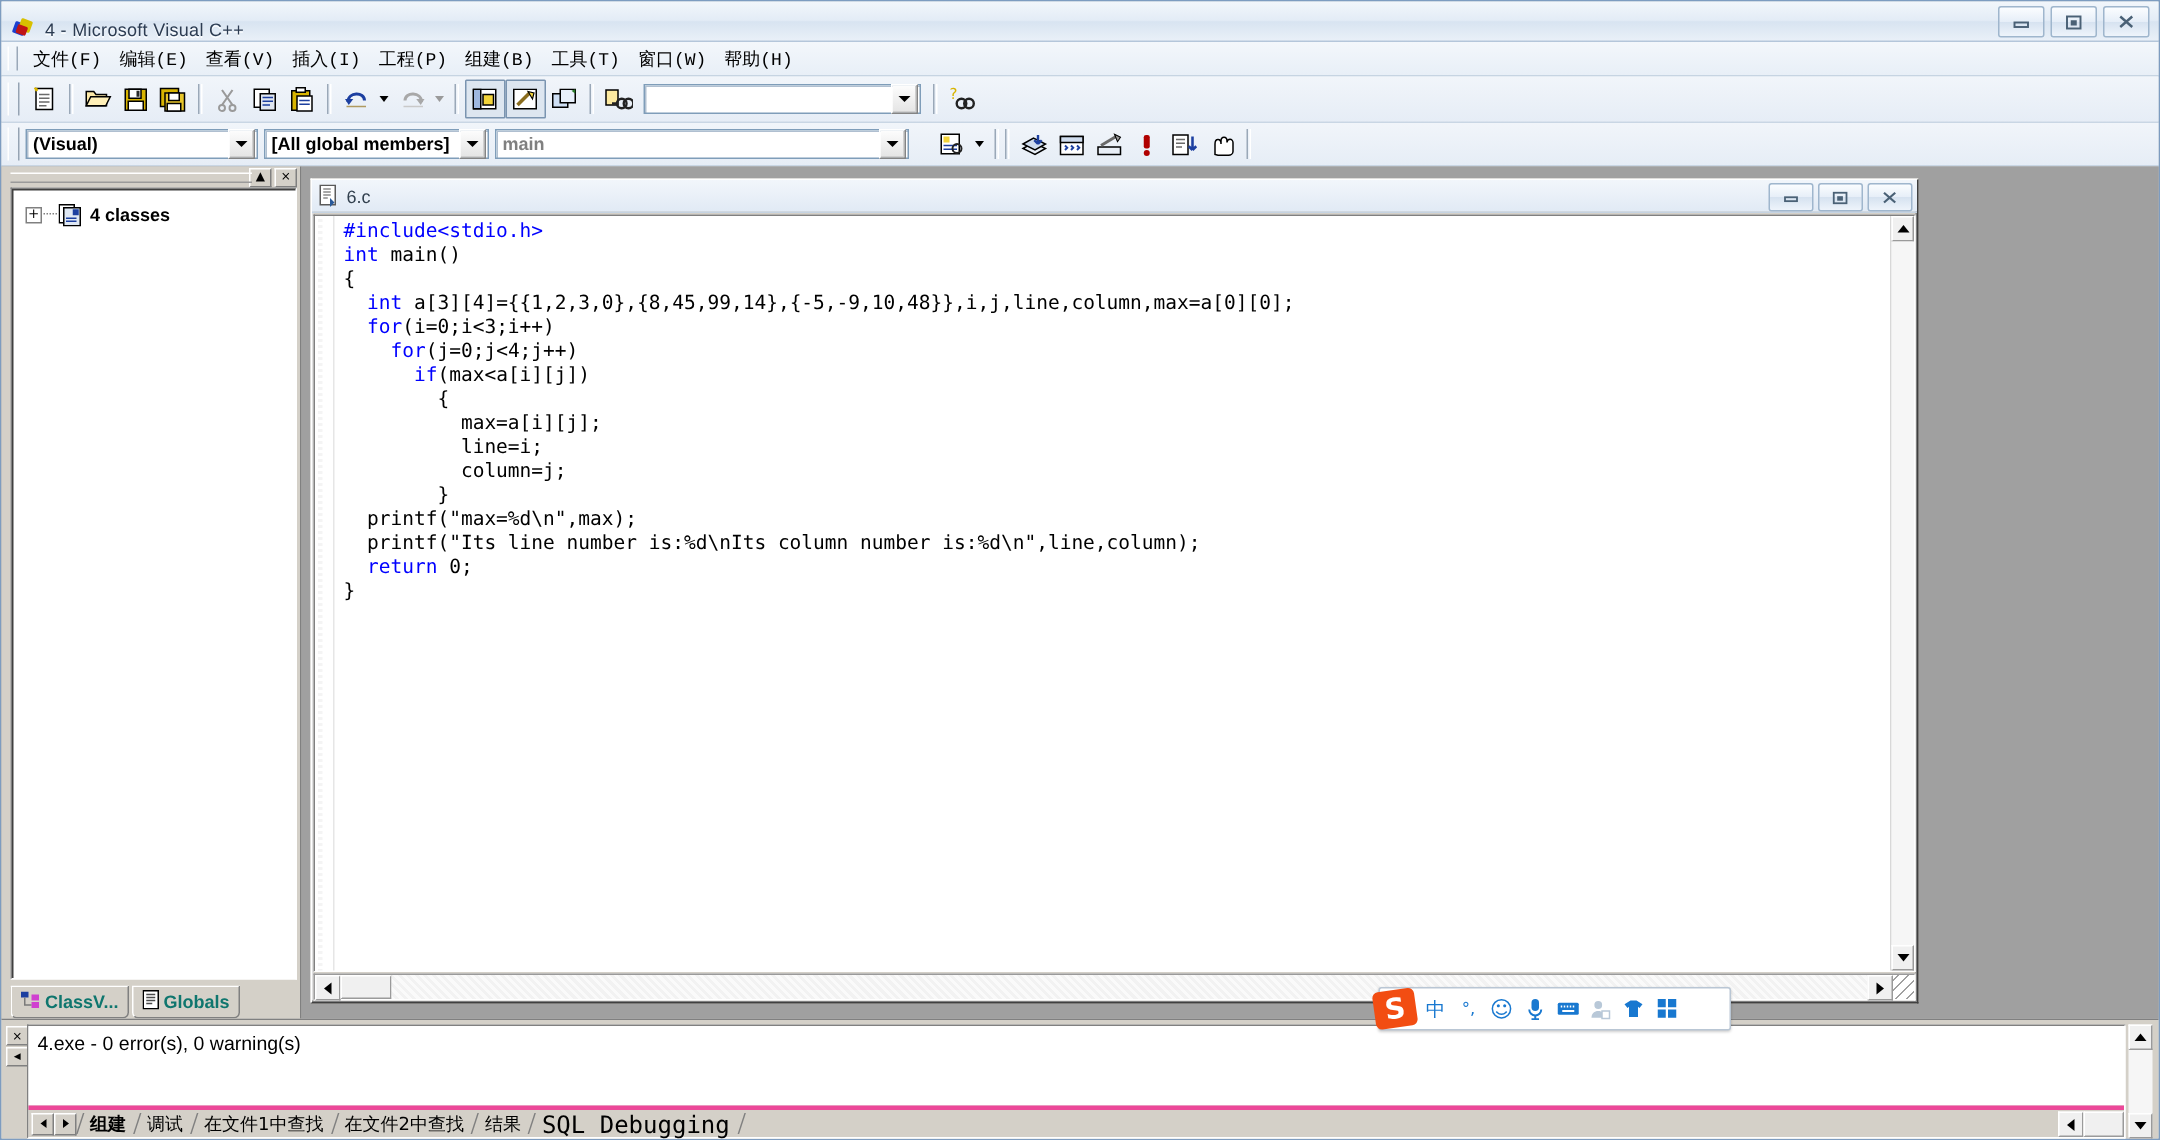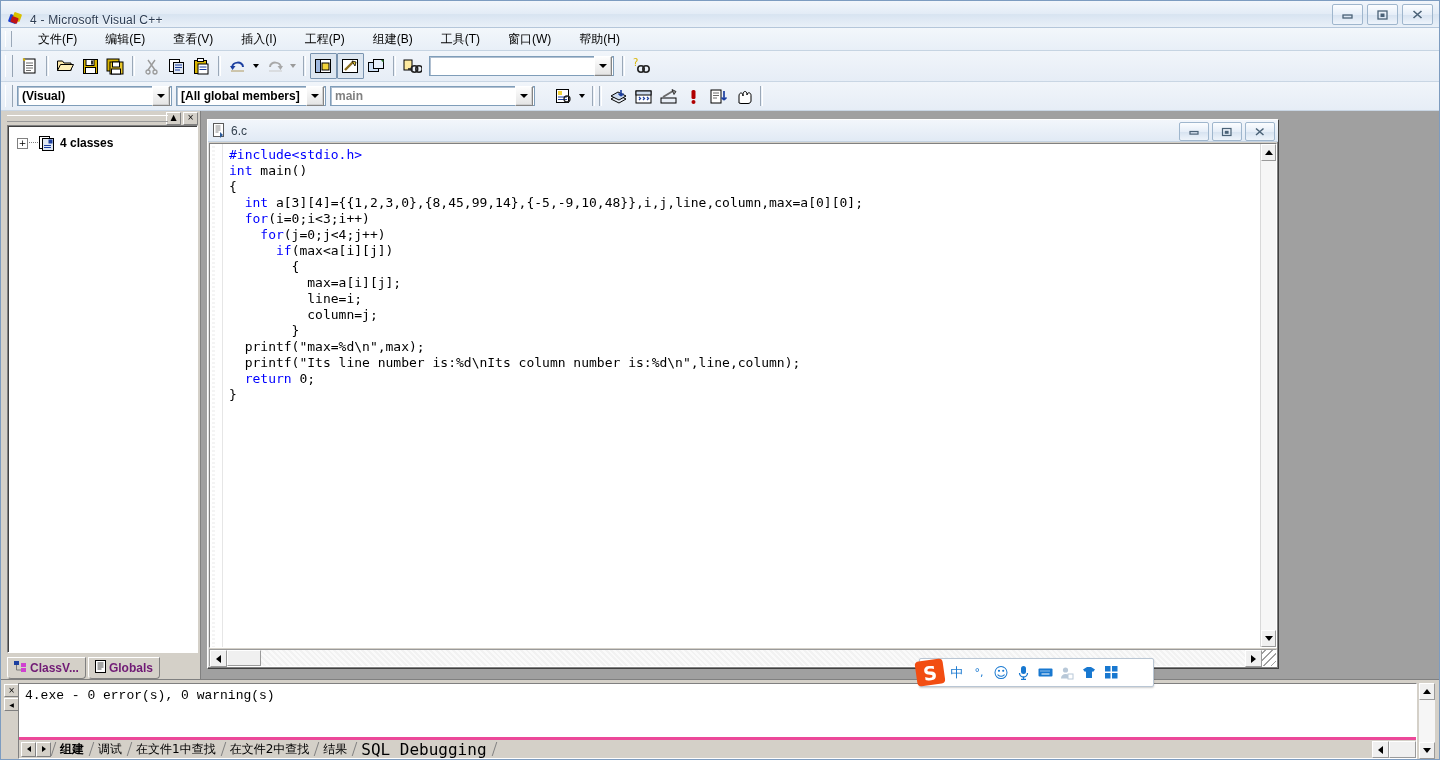--- a/index.html
+++ b/index.html
@@ -52,22 +52,21 @@
     display:flex;align-items:center;
     border-bottom:1px solid #c6d4e2;
     padding-left:4px;
   }
   .grip{
     width:5px;height:16px;margin-right:4px;flex:0 0 5px;
     border-left:1px solid #fff;border-right:1px solid #9aa8b8;
   }
   .menu-item{
     padding:2px 6px;font-size:12px;color:#000;white-space:nowrap;
-    font-family:Liberation Sans, sans-serif;
-    margin-left:16px;
+    font-family:Liberation Mono, monospace;
   }
 
   
   .tbrow{
     flex:0 0 30px;height:30px;display:flex;align-items:center;
     background:linear-gradient(180deg,#f1f5fa 0%,#e6edf6 100%);
     border-bottom:1px solid #c9d6e4;
     padding-left:3px;
   }
   .tbgrip{
@@ -155,21 +154,21 @@
   .treedots{width:9px;height:1px;border-top:1px dotted #808080;flex:0 0 9px;margin:0 1px;}
   .classicon{width:16px;height:15px;flex:0 0 16px;margin-right:5px;position:relative;}
   .treelabel{font-size:12px;font-weight:bold;color:#000;font-family:"Liberation Sans",sans-serif;}
   .tabstrip{
     flex:0 0 24px;height:24px;display:flex;align-items:flex-end;gap:2px;padding-top:2px;
   }
   .vtab{
     height:20px;display:flex;align-items:center;gap:3px;padding:0 6px;
     background:#d4d0c8;border:1px solid;border-color:#fff #808080 #808080 #fff;
     border-radius:0 0 4px 4px;font-size:12px;font-weight:bold;
-    font-family:"Liberation Sans",sans-serif;color:#701a75;
+    font-family:"Liberation Sans",sans-serif;color:#0f766e;
   }
 
   
   .mdi{flex:1 1 auto;position:relative;background:#a0a0a0;min-width:0;}
   .mdiwin{
     position:absolute;left:6px;top:8px;right:160px;bottom:10px;
     background:#d4d0c8;border:1px solid;
     border-color:#fff #404040 #404040 #fff;
     box-shadow:inset -1px -1px 0 #808080, inset 1px 1px 0 #dfdfdf;
     display:flex;flex-direction:column;
@@ -256,21 +255,21 @@
     flex:0 0 80px;height:80px;background:#d4d0c8;display:flex;
     border-top:1px solid #808080;padding:3px 4px 0 4px;box-sizing:border-box;
   }
   .outleft{width:13px;flex:0 0 13px;display:flex;flex-direction:column;align-items:center;gap:1px;padding-top:1px;}
   .outbox{
     flex:1 1 auto;display:flex;flex-direction:column;min-width:0;
     border:1px solid;border-color:#808080 #fff #fff #808080;background:#fff;
   }
   .outtext{
     flex:1 1 auto;background:#fff;padding:4px 0 0 6px;
-    font-family:Liberation Mono, monospace;
+    font-family:Liberation Sans, sans-serif;
     font-size:13px;color:#000;white-space:pre;overflow:hidden;
   }
   .outtabs{
     flex:0 0 18px;height:18px;background:#d4d0c8;display:flex;align-items:center;
     border-top:3px solid #ec4899;padding-left:2px;position:relative;
   }
   .navbtn{
     width:13px;height:13px;background:#d4d0c8;border:1px solid;
     border-color:#fff #808080 #808080 #fff;
     display:flex;align-items:center;justify-content:center;flex:0 0 13px;
@@ -496,21 +495,21 @@
       <span class="cbtn">
           <i></i>
         </span>
     </div>
     <div class="combo" style="width:150px;margin-right:4px;">
       <span class="cval">[All global members]</span>
       <span class="cbtn">
           <i></i>
         </span>
     </div>
-    <div class="combo" style="width:205px;margin-right:16px;">
+    <div class="combo" style="width:276px;margin-right:16px;">
       <span class="cval gray">main</span>
       <span class="cbtn">
           <i></i>
         </span>
     </div>
     <div class="tbtn">
       <svg width="17" height="16">
           <rect x="1.5" y="1.5" width="12" height="13" fill="#fff" stroke="#000"></rect>
           <rect x="3" y="3" width="4" height="4" fill="#f2d33a"></rect>
           <path d="M3 9h9M3 11.5h9" stroke="#1d3f9e"></path>

